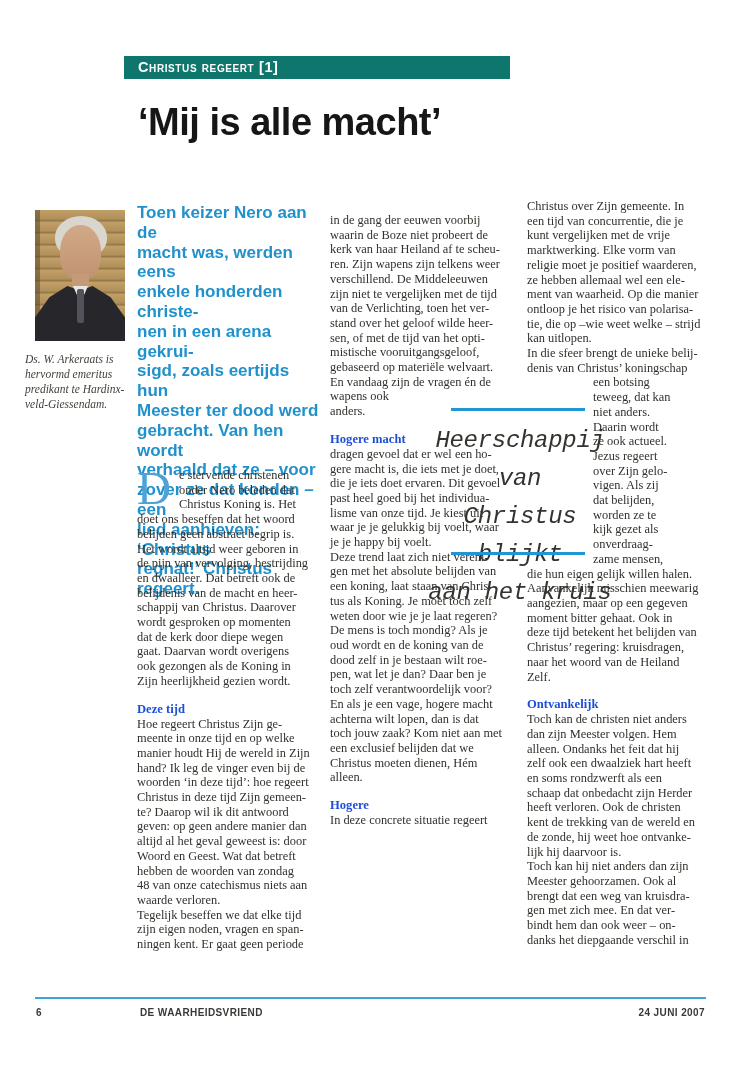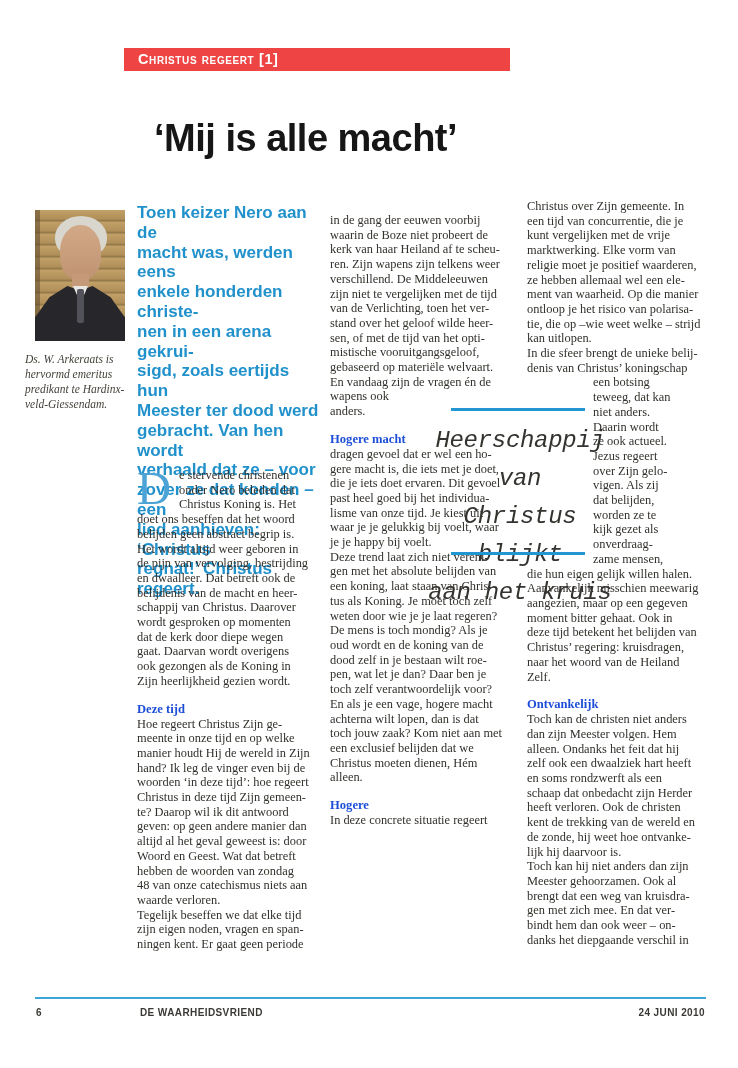--- a/index.html
+++ b/index.html
@@ -1,26 +1,26 @@
 <!DOCTYPE html>
 <html><head>
 <meta charset="utf-8">
 <style>
   html,body { margin:0; padding:0; background:#ffffff; }
   .page { position:relative; width:738px; height:1068px; background:#ffffff;
           font-family:"Liberation Serif", serif; overflow:hidden; }
 
   
-  .kicker-bar { position:absolute; left:124px; top:48px; width:386px; height:23px;
-    background:#ef4444; color:#ffffff; font-family:"Liberation Sans",sans-serif;
+  .kicker-bar { position:absolute; left:124px; top:56px; width:386px; height:23px;
+    background:#0f766e; color:#ffffff; font-family:"Liberation Sans",sans-serif;
     font-weight:bold; font-variant:small-caps; font-size:14.5px; letter-spacing:0.6px;
     line-height:23px; padding-left:14px; box-sizing:border-box; }
 
   
-  .title { position:absolute; left:138px; top:101px; margin:16px;
+  .title { position:absolute; left:138px; top:101px; margin:0;
     font-family:"Liberation Sans",sans-serif; font-weight:700; font-size:38px;
     letter-spacing:-0.5px; color:#161616;text-align:center; }
 
   
   .photo { position:absolute; left:35px; top:210px; width:90px; height:131px; overflow:hidden;
     background: linear-gradient(90deg, rgba(85,66,38,.5) 0 5px, rgba(0,0,0,0) 5px),
       repeating-linear-gradient(180deg, #c2a067 0px, #b08f5a 9px, #8c7346 11px, #c2a067 12px); }
   .ph-hair { position:absolute; left:20px; top:6px; width:52px; height:42px;
     background:#d9d6ce; border-radius:50% 50% 45% 45%; }
   .ph-face { position:absolute; left:25px; top:15px; width:41px; height:55px;
@@ -117,16 +117,16 @@
   </div>
 
   <div class="pq-rule-top"></div>
   <div class="pq-text">Heerschappij van<br>Christus blijkt<br>aan het kruis</div>
   <div class="pq-rule-bottom"></div>
 
   <div class="footer-rule"></div>
   <div class="footer">
     <span class="pageno">6</span>
     <span class="mag">DE WAARHEIDSVRIEND</span>
-    <span class="date">24 JUNI 2010</span>
+    <span class="date">24 JUNI 2007</span>
   </div>
 
 </div>
 
 </body></html>

